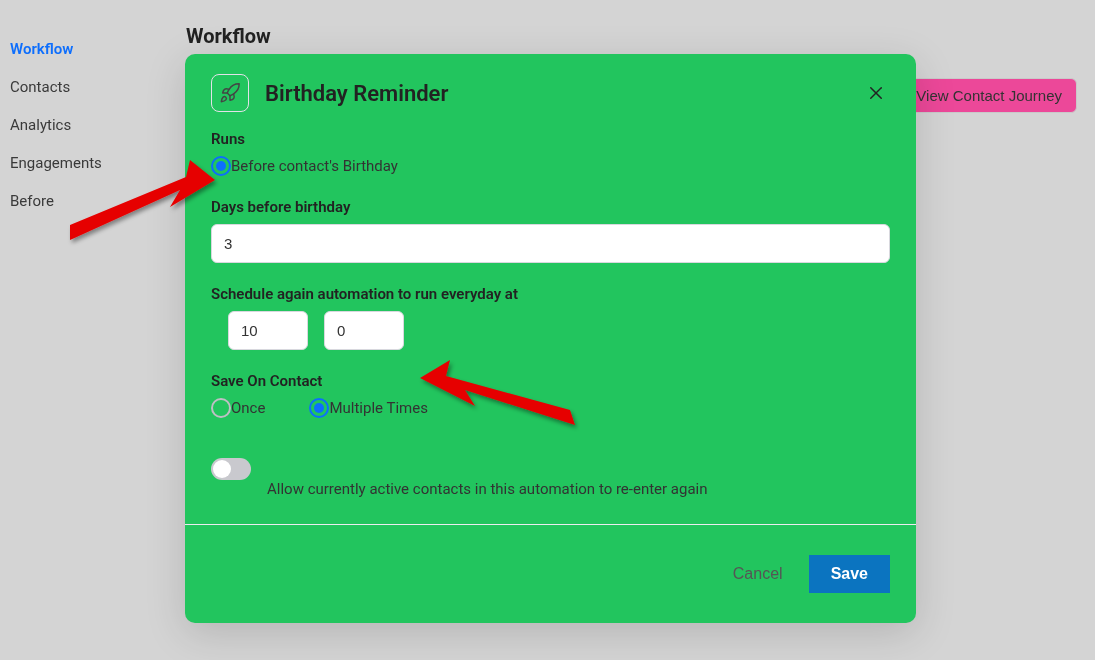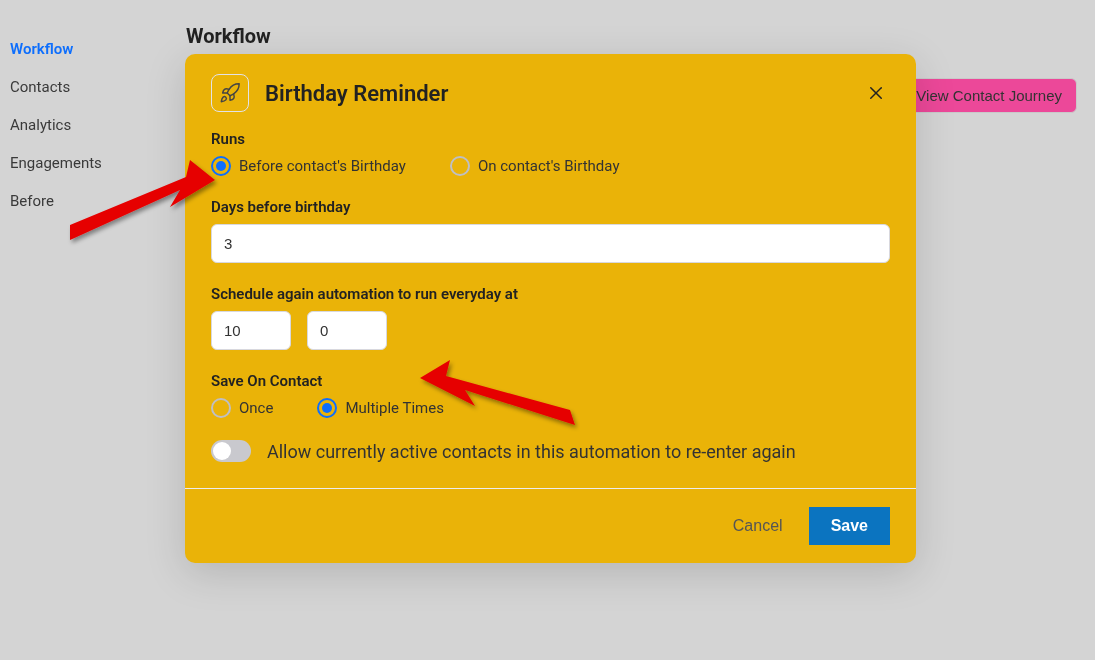--- a/index.html
+++ b/index.html
@@ -45,21 +45,21 @@
     font-size: 15px;
     color: #333;
     cursor: pointer;
   }
   
   .modal {
     position: absolute;
     top: 54px;
     left: 185px;
     width: 731px;
-    background: #eab308;
+    background: #22c55e;
     border-radius: 10px;
     box-shadow: 0 10px 40px rgba(0,0,0,0.15);
     overflow: hidden;
   }
   .modal-header {
     display: flex;
     align-items: center;
     justify-content: space-between;
     padding: 20px 26px 18px 26px;
   }
@@ -76,21 +76,21 @@
     width: 28px; height: 28px;
     display: flex; align-items: center; justify-content: center;
     cursor: pointer;
     color: #222;
   }
   .close-btn svg { width: 18px; height: 18px; }
   .modal-body { padding: 0 26px 26px 26px; }
   .field-label { font-size: 15px; font-weight: 600; color: #222; margin-bottom: 8px; }
   .section { margin-bottom: 22px; }
   .radio-row { display: flex; gap: 44px; align-items: center; }
-  .radio-option { display: flex; align-items: center; gap: 8px; cursor: pointer; }
+  .radio-option { display: flex; align-items: center; gap: 0; cursor: pointer; }
   .radio-circle {
     width: 20px; height: 20px;
     border: 2px solid #bfbfc4;
     border-radius: 50%;
     display: inline-flex; align-items: center; justify-content: center;
     flex-shrink: 0;
   }
   .radio-circle.selected { border-color: #0d6efd; }
   .radio-circle.selected::after {
     content: ""; width: 10px; height: 10px; background: #0d6efd; border-radius: 50%;
@@ -98,43 +98,43 @@
   .radio-label { font-size: 15px; color: #333; }
   .text-input {
     width: 100%;
     border: 1px solid #d8d8de;
     border-radius: 6px;
     padding: 10px 12px;
     font-size: 15px;
     color: #333;
     background: #fff;
   }
-  .time-inputs { display: flex; gap: 16px; }
+  .time-inputs { display: flex; gap: 16px; margin-left: 17px; }
   .time-inputs .text-input { width: 80px; }
   .toggle-row { display: flex; align-items: center; gap: 16px; margin-top: 6px; }
   .toggle {
     width: 40px; height: 22px;
     background: #c9c9ce;
     border-radius: 999px;
     position: relative;
     cursor: pointer;
     flex-shrink: 0;
   }
   .toggle::after {
     content: "";
     position: absolute;
     top: 2px; left: 2px;
     width: 18px; height: 18px;
     background: #fff;
     border-radius: 50%;
   }
-  .toggle-label { font-size: 18px; color: #333; }
+  .toggle-label { font-size: 15px; color: #333; margin-top: 40px; }
   .modal-footer {
     border-top: 1px solid #ececef;
-    padding: 18px 26px;
+    padding: 30px 26px;
     display: flex;
     justify-content: flex-end;
     gap: 26px;
     align-items: center;
   }
   .cancel-btn {
     background: none; border: none;
     font-size: 16px; color: #555; font-weight: 500;
     cursor: pointer;
   }
@@ -196,24 +196,20 @@
 
   <div class="modal-body">
 
     <div class="section">
       <div class="field-label">Runs</div>
       <div class="radio-row">
         <div class="radio-option">
           <span class="radio-circle selected"></span>
           <span class="radio-label">Before contact's Birthday</span>
         </div>
-        <div class="radio-option">
-          <span class="radio-circle"></span>
-          <span class="radio-label">On contact's Birthday</span>
-        </div>
       </div>
     </div>
 
     <div class="section">
       <div class="field-label">Days before birthday</div>
       <input class="text-input" value="3" style="">
     </div>
 
     <div class="section">
       <div class="field-label">Schedule again automation to run everyday at</div>

